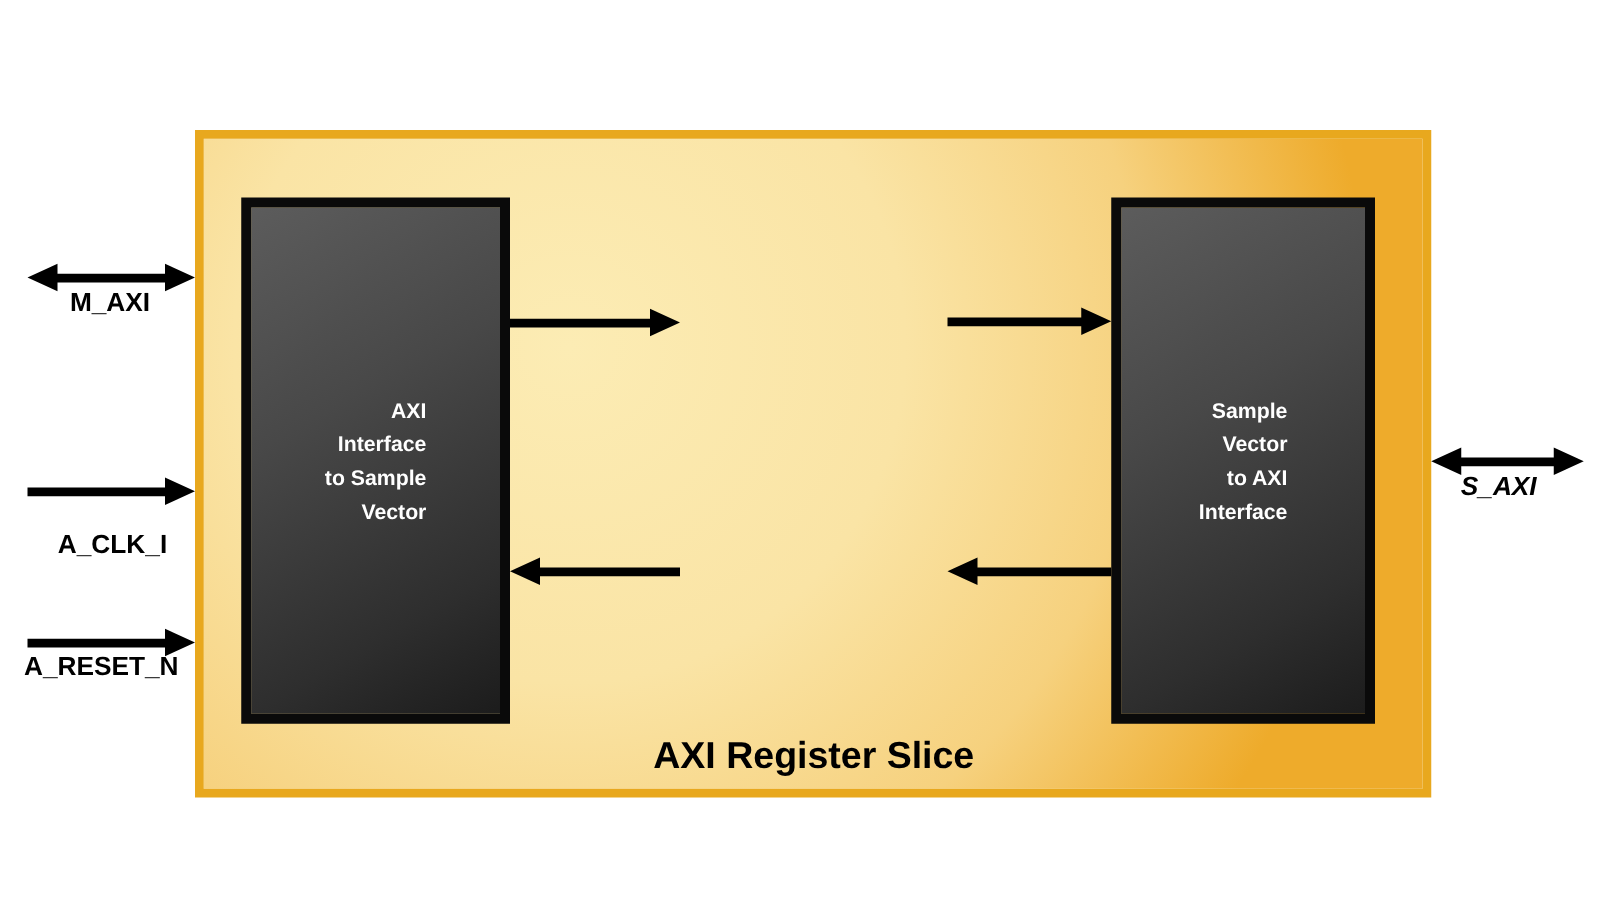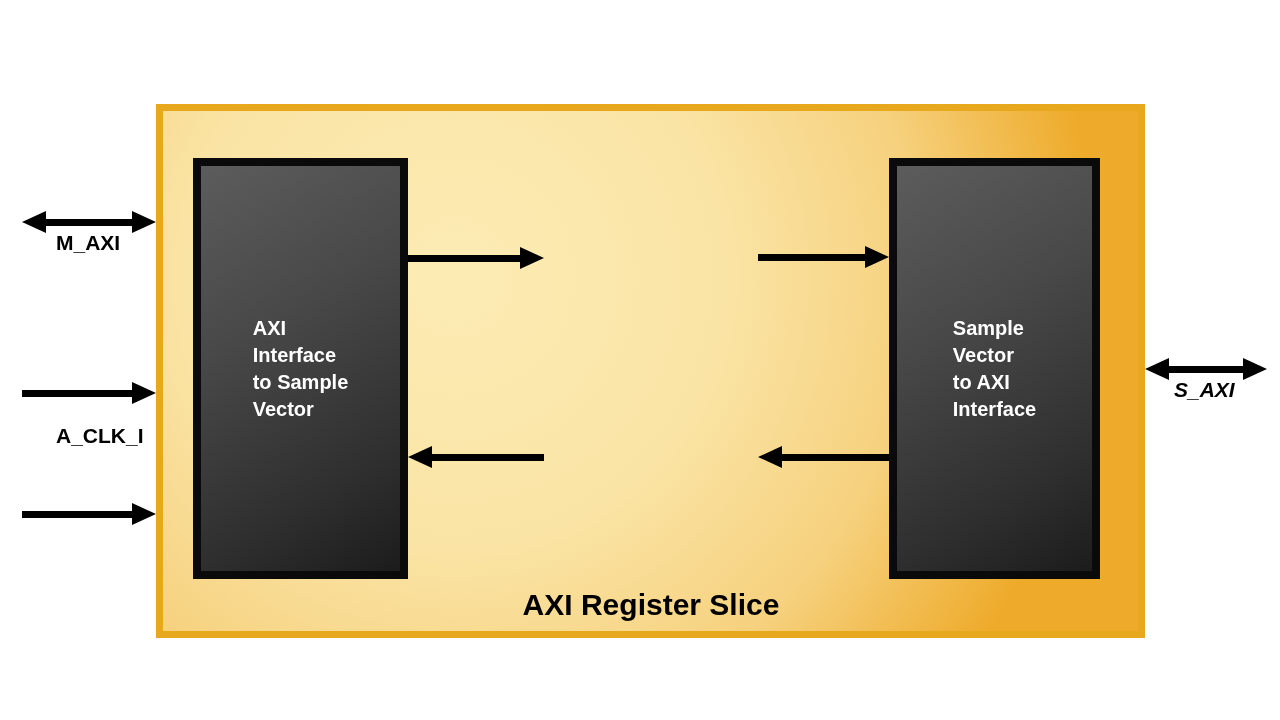--- a/index.html
+++ b/index.html
@@ -39,23 +39,23 @@
     align-items: center;
     justify-content: center;
   }
   #block-1 { left: 193px; top: 158px; width: 215px; height: 421px; }
   #block-2 { left: 544px; top: 158px; width: 214px; height: 421px; }
   #block-3 { left: 889px; top: 158px; width: 211px; height: 421px; }
 
   .block-label {
     color: #ffffff;
     font-weight: bold;
-    font-size: 20px;
+    font-size: 17px;
     line-height: 27px;
-    text-align: left;
+    text-align: right;
     white-space: pre-line;
   }
 
   
   #caption {
     position: absolute;
     left: 451px;
     top: 588px;
     width: 400px;
     text-align: center;
@@ -95,26 +95,25 @@
   #arrow-a-reset-n { left: 22px;   top: 503px; width: 134px; }
   #arrow-s-axi     { left: 1145px; top: 358px; width: 122px; }
   #arrow-fwd-1     { left: 408px;  top: 247px; width: 136px; }
   #arrow-fwd-2     { left: 758px;  top: 246px; width: 131px; }
   #arrow-back-1    { left: 408px;  top: 446px; width: 136px; }
   #arrow-back-2    { left: 758px;  top: 446px; width: 131px; }
 
   
   .port-label {
     position: absolute;
-    text-align: left;
+    text-align: center;
     font-size: 21px;
     font-weight: bold;
     color: #000000;
     white-space: nowrap;
-    margin-left: 36px;
   }
   #label-m-axi     { left: 20px;   top: 231px; width: 136px; }
   #label-a-clk-i   { left: 20px;   top: 424px; width: 140px; }
   #label-a-reset-n { left: 0px;    top: 522px; width: 162px; }
   #label-s-axi     { left: 1138px; top: 378px; width: 122px; font-style: italic; }
 </style>
 </head>
 <body>
 
 <div id="canvas">
@@ -167,15 +166,16 @@
     <span class="head left"></span>
     <span class="shaft"></span>
   </div>
   <div class="arrow head-left" id="arrow-back-2">
     <span class="head left"></span>
     <span class="shaft"></span>
   </div>
 
   <div class="port-label" id="label-m-axi">M_AXI</div>
   <div class="port-label" id="label-a-clk-i">A_CLK_I</div>
+  <div class="port-label" id="label-a-reset-n">A_RESET_N</div>
   <div class="port-label" id="label-s-axi">S_AXI</div>
 
 </div>
 
 </body></html>

